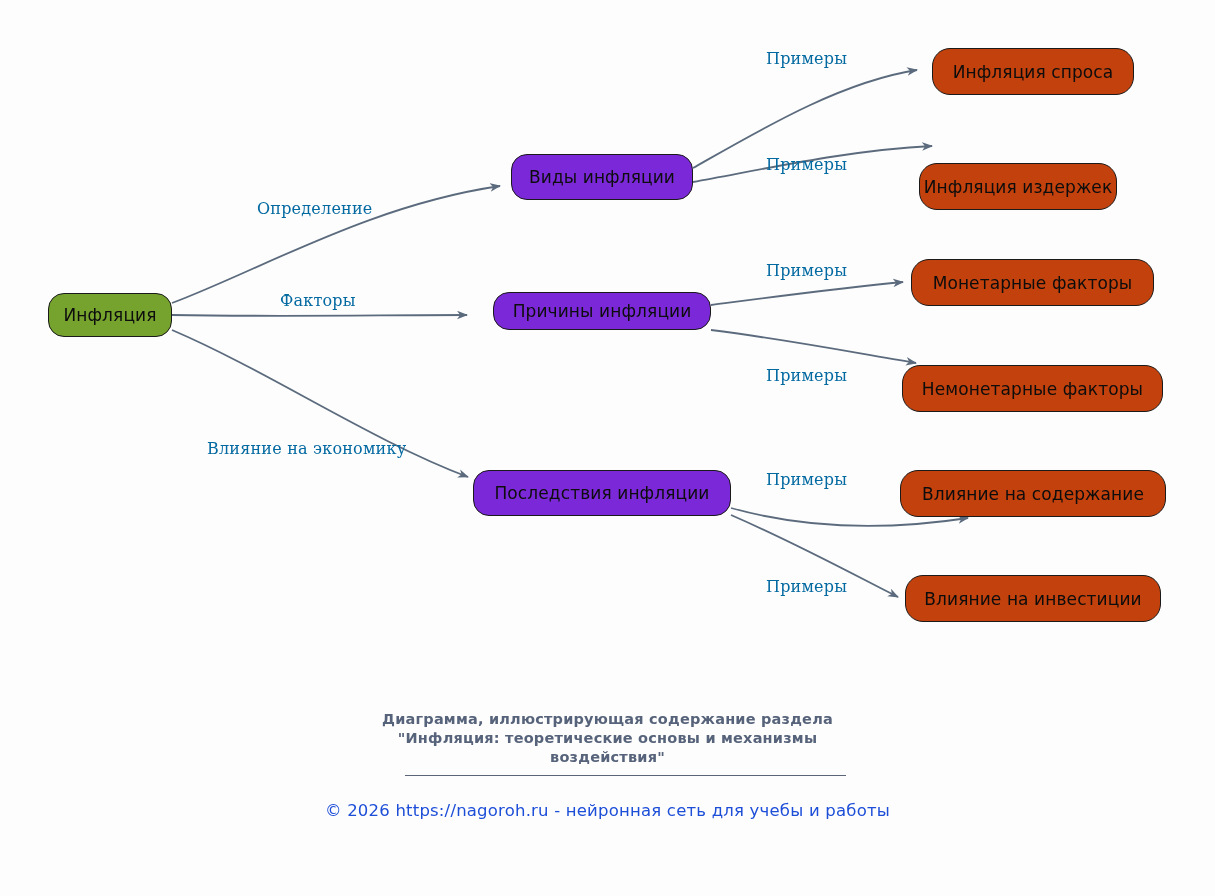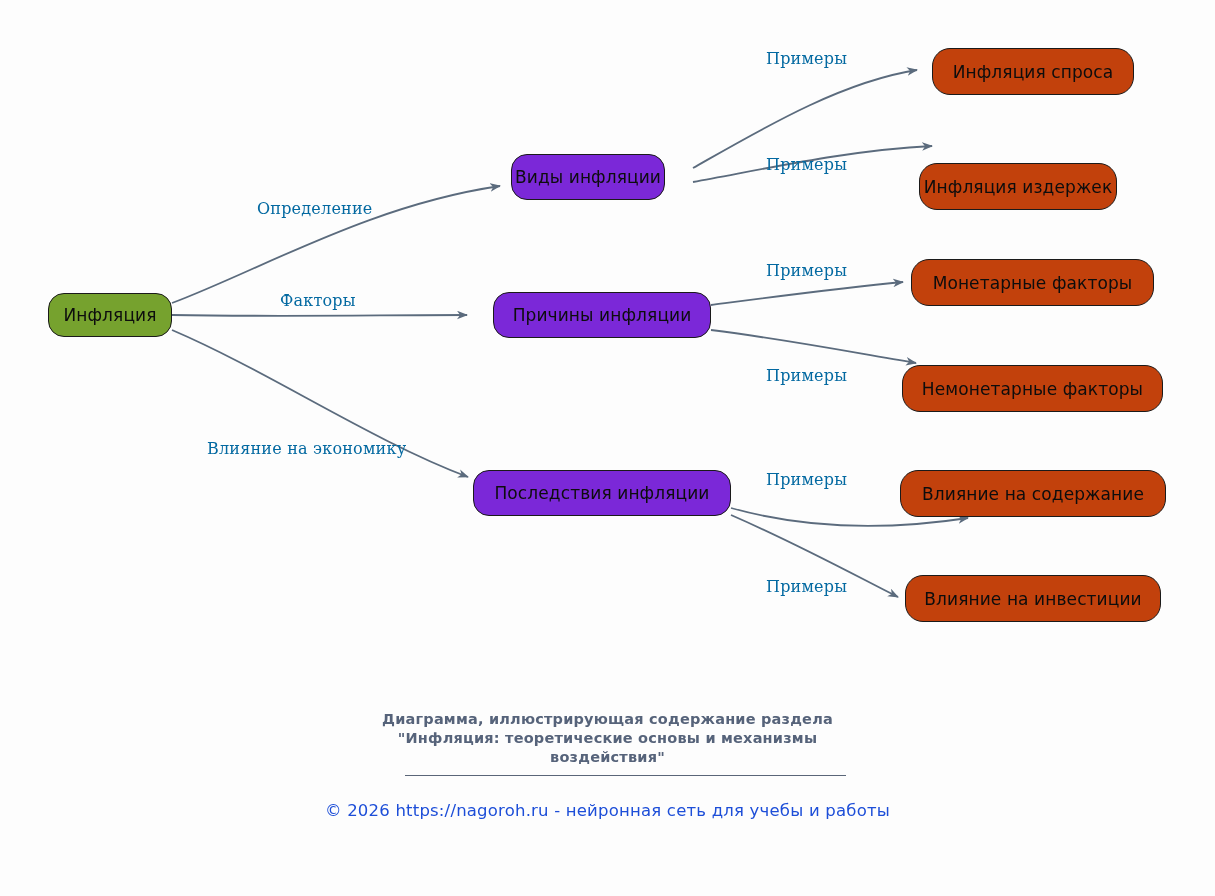--- a/index.html
+++ b/index.html
@@ -112,23 +112,23 @@
 
     <path d="M711,305 C 780,296 840,288 903,282" fill="none" stroke="#5b6b7d" stroke-width="1.8" marker-end="url(#arrow)"></path>
     <path d="M711,330 C 790,340 850,352 916,363" fill="none" stroke="#5b6b7d" stroke-width="1.8" marker-end="url(#arrow)"></path>
 
     <path d="M731,508 C 810,530 890,530 968,518" fill="none" stroke="#5b6b7d" stroke-width="1.8" marker-end="url(#arrow)"></path>
     <path d="M731,515 C 800,545 860,578 898,597" fill="none" stroke="#5b6b7d" stroke-width="1.8" marker-end="url(#arrow)"></path>
   </svg>
 
   <div class="node root" style="left:48px; top:293px; width:124px; height:44px;">Инфляция</div>
 
-  <div class="node branch" style="left:511px; top:154px; width:154px; height:46px;">Виды инфляции</div>
+  <div class="node branch" style="left:511px; top:154px; width:182px; height:46px;">Виды инфляции</div>
 
-  <div class="node branch" style="left:493px; top:292px; width:218px; height:46px;">Причины инфляции</div>
+  <div class="node branch" style="left:493px; top:292px; width:218px; height:38px;">Причины инфляции</div>
 
   <div class="node branch" style="left:473px; top:470px; width:258px; height:46px;">Последствия инфляции</div>
 
   <div class="node leaf" style="left:932px; top:48px; width:202px; height:47px;">Инфляция спроса</div>
 
   <div class="node leaf" style="left:919px; top:163px; width:198px; height:47px;">Инфляция издержек</div>
 
   <div class="node leaf" style="left:911px; top:259px; width:243px; height:47px;">Монетарные факторы</div>
 
   <div class="node leaf" style="left:902px; top:365px; width:261px; height:47px;">Немонетарные факторы</div>

